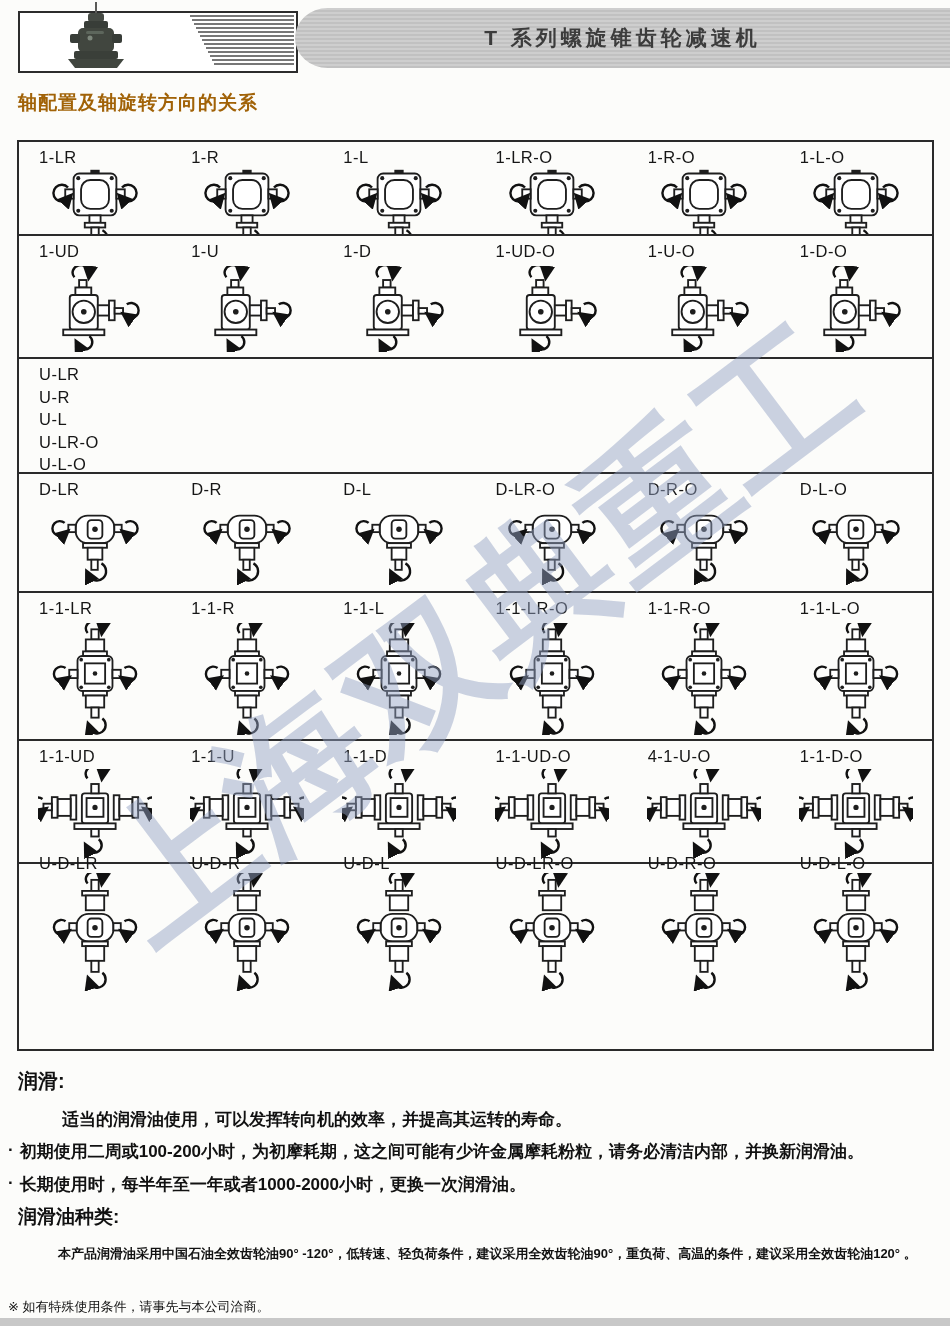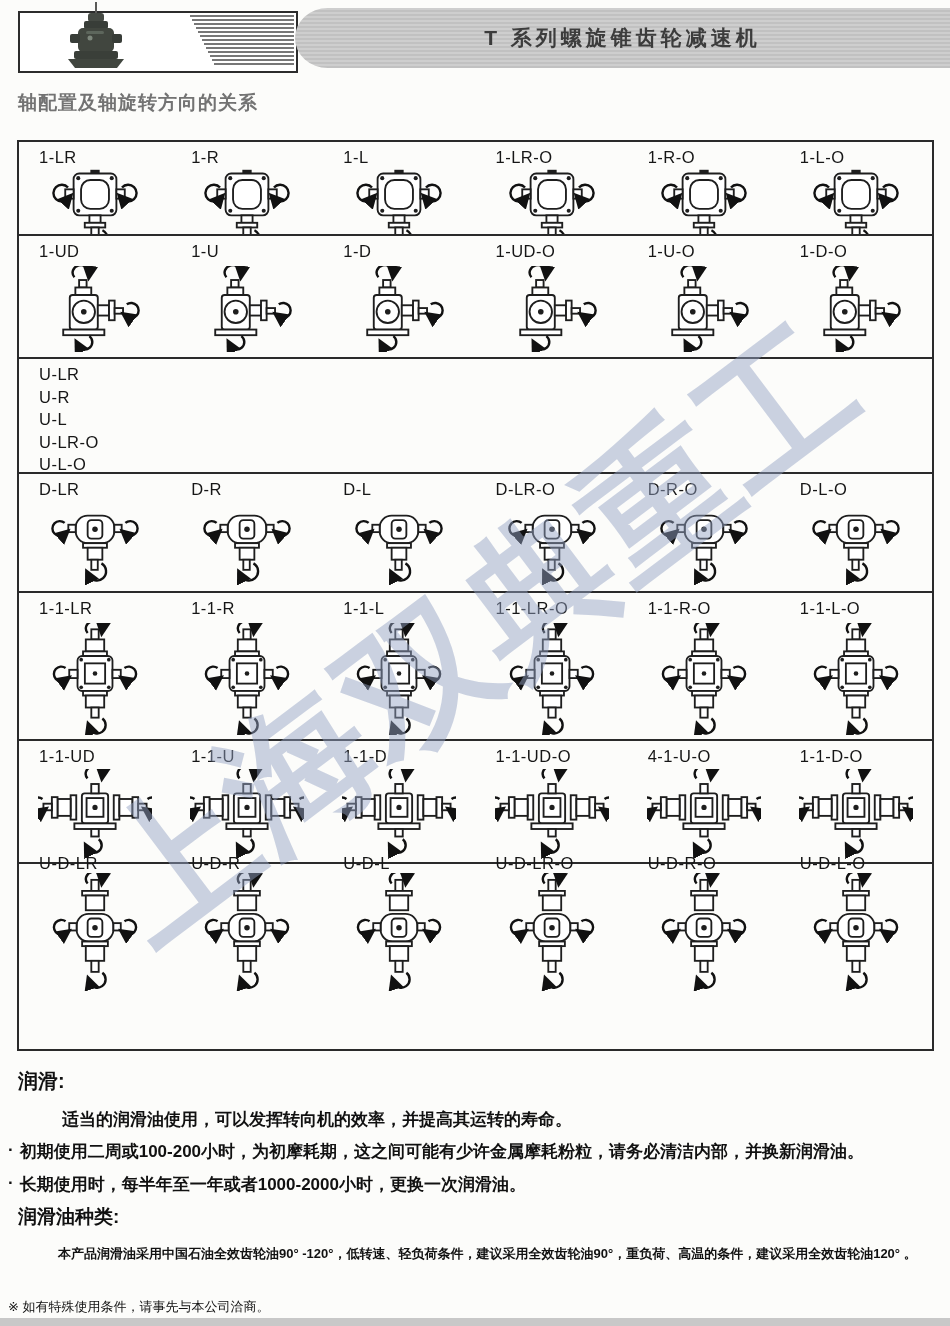--- a/index.html
+++ b/index.html
@@ -18,21 +18,21 @@
   .fan{position:absolute;left:168px;top:1px;width:106px;height:52px;}
   .banner{
     position:absolute;left:295px;top:8px;width:655px;height:60px;
     background:repeating-linear-gradient(to bottom,#cecece 0 2px,#c1c1c1 2px 4px);
     border-radius:36px 0 0 36px / 55% 0 0 55%;
     display:flex;align-items:center;justify-content:center;
   }
   .banner-title{font-size:21px;font-weight:700;letter-spacing:4px;color:#3c3c3c;}
   .section-title{
     position:absolute;left:18px;top:90px;font-size:19px;font-weight:800;
-    letter-spacing:1px;color:#737373;
+    letter-spacing:1px;color:#a16207;
   }
   
   .cfg-table{
     position:absolute;left:17px;top:140px;width:917px;height:911px;
     border:2px solid #2a2a2a;box-sizing:border-box;background:transparent;
   }
   .t-row{display:flex;box-sizing:border-box;}
   .t-row + .t-row{border-top:2px solid #2a2a2a;}
   .t-row:nth-child(1){height:92px;}
   .t-row:nth-child(2){height:123px;}

